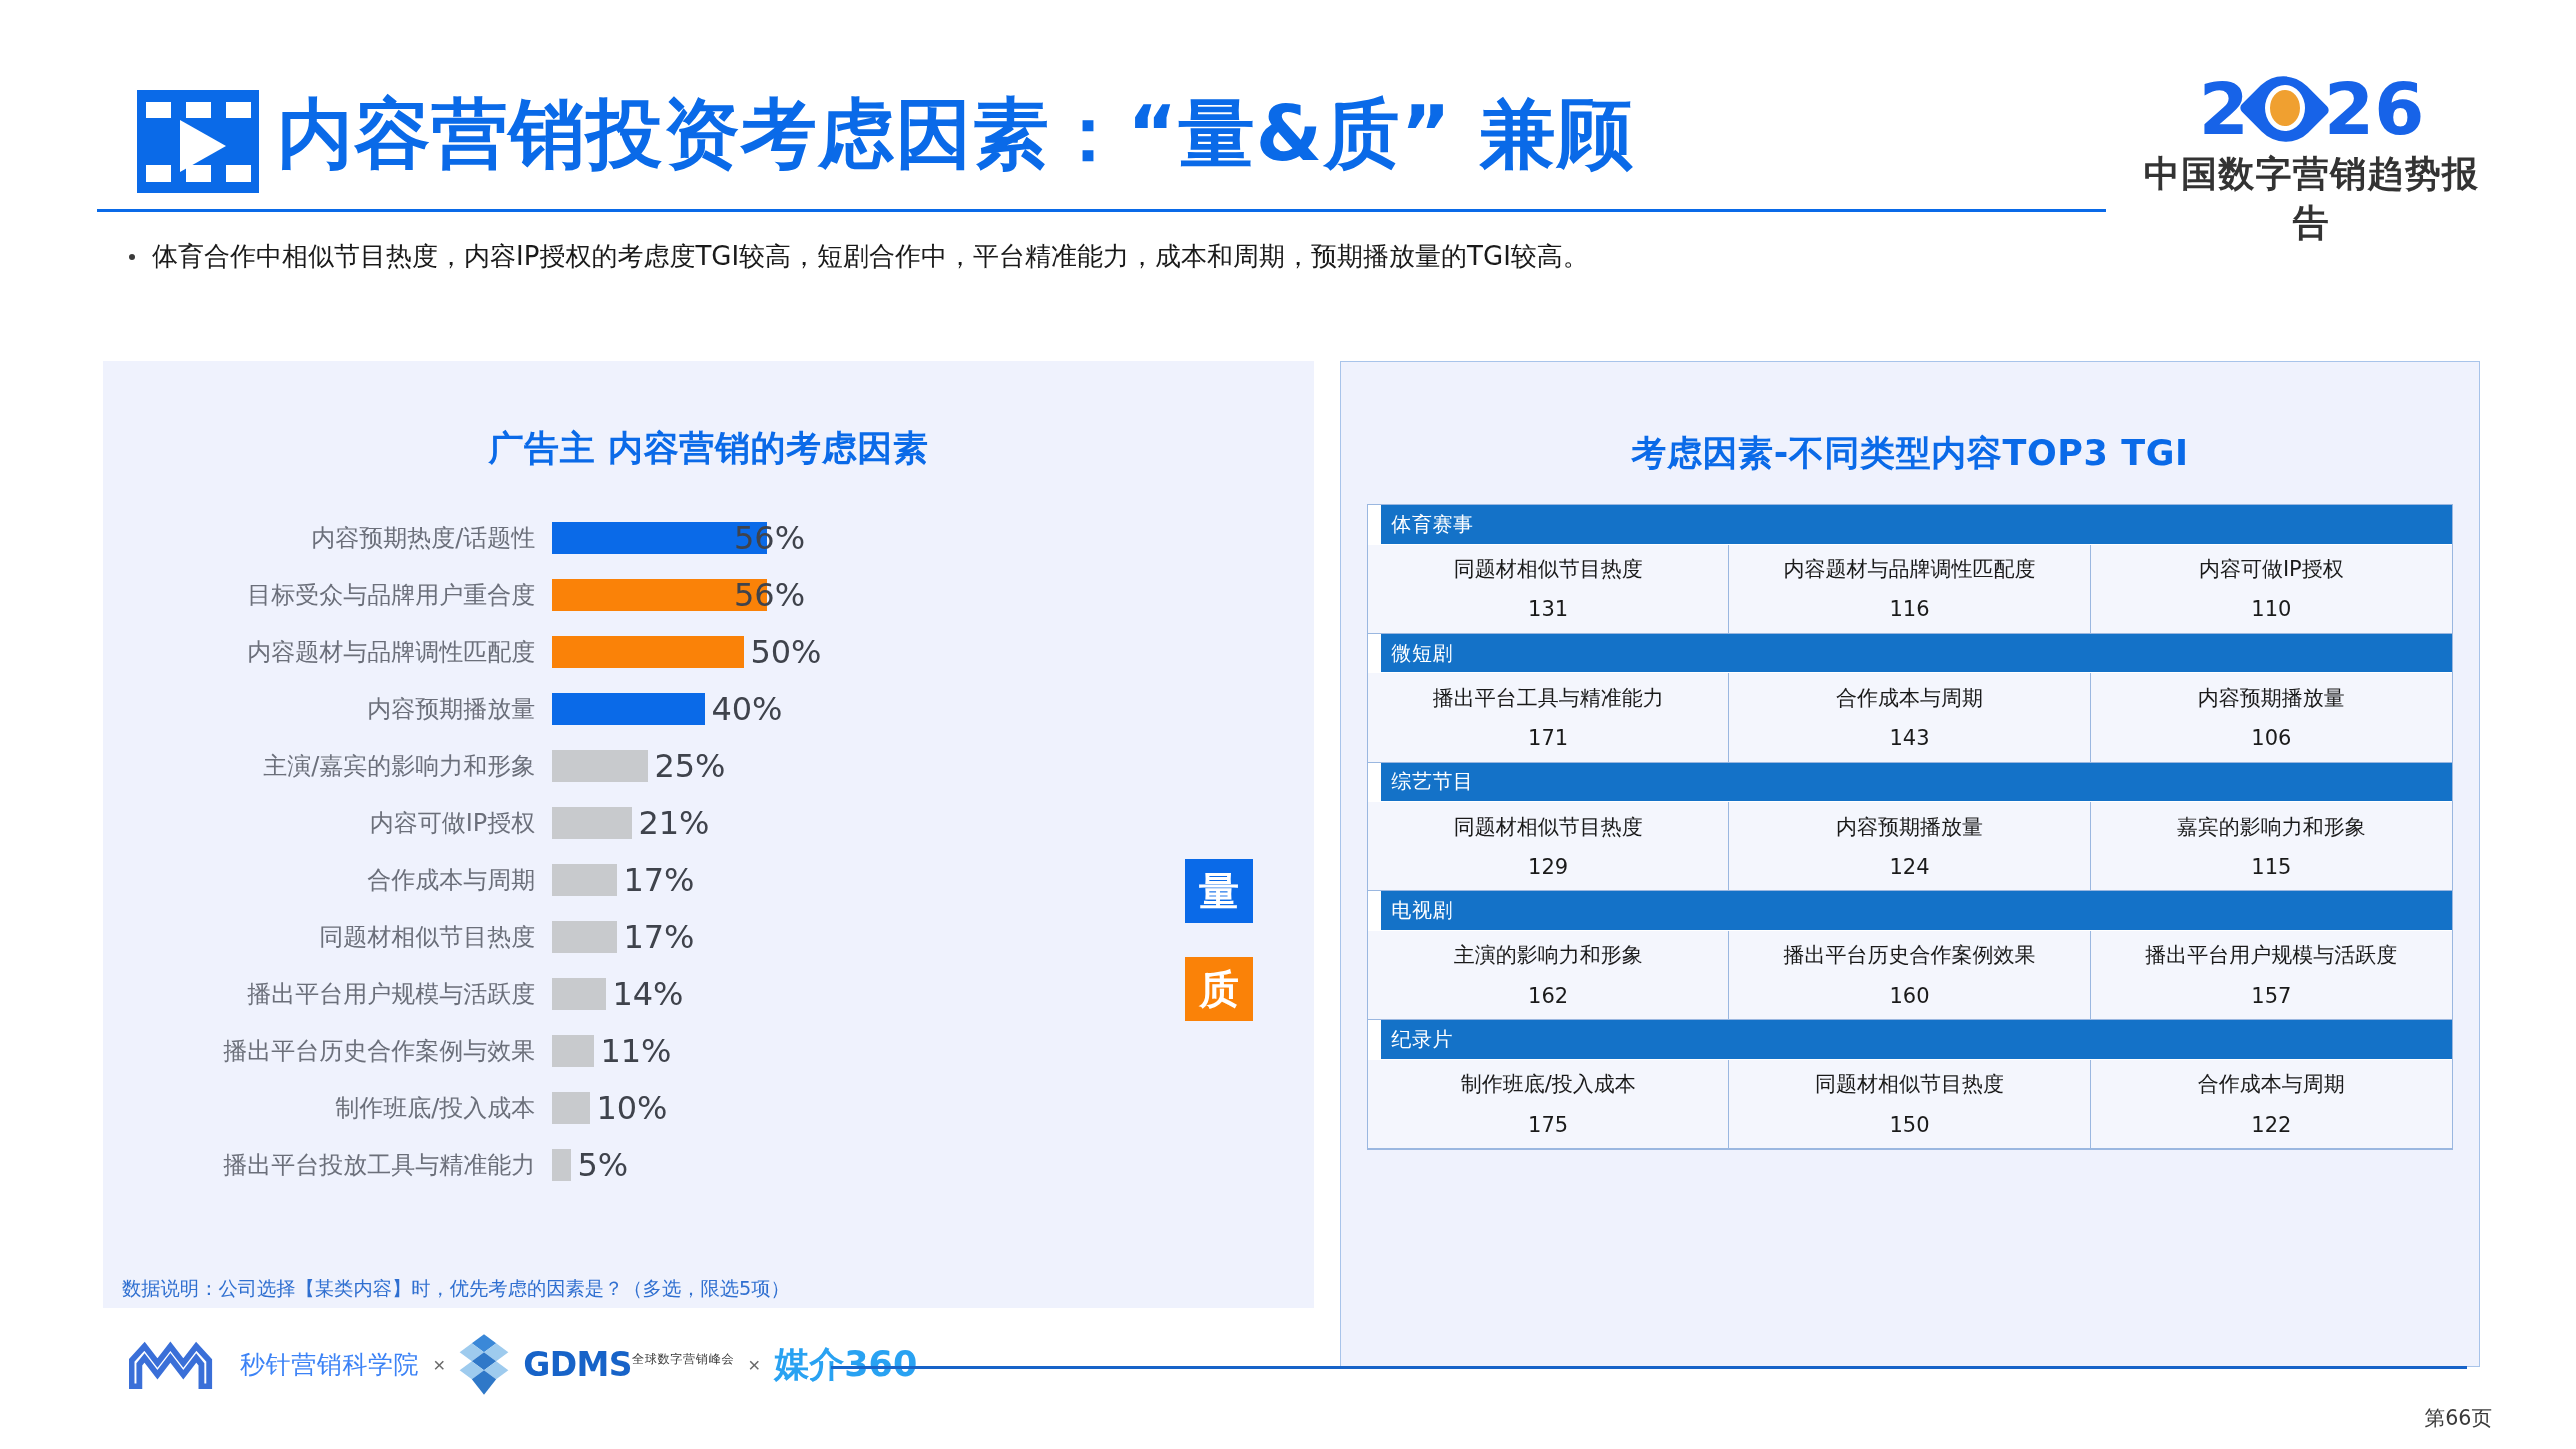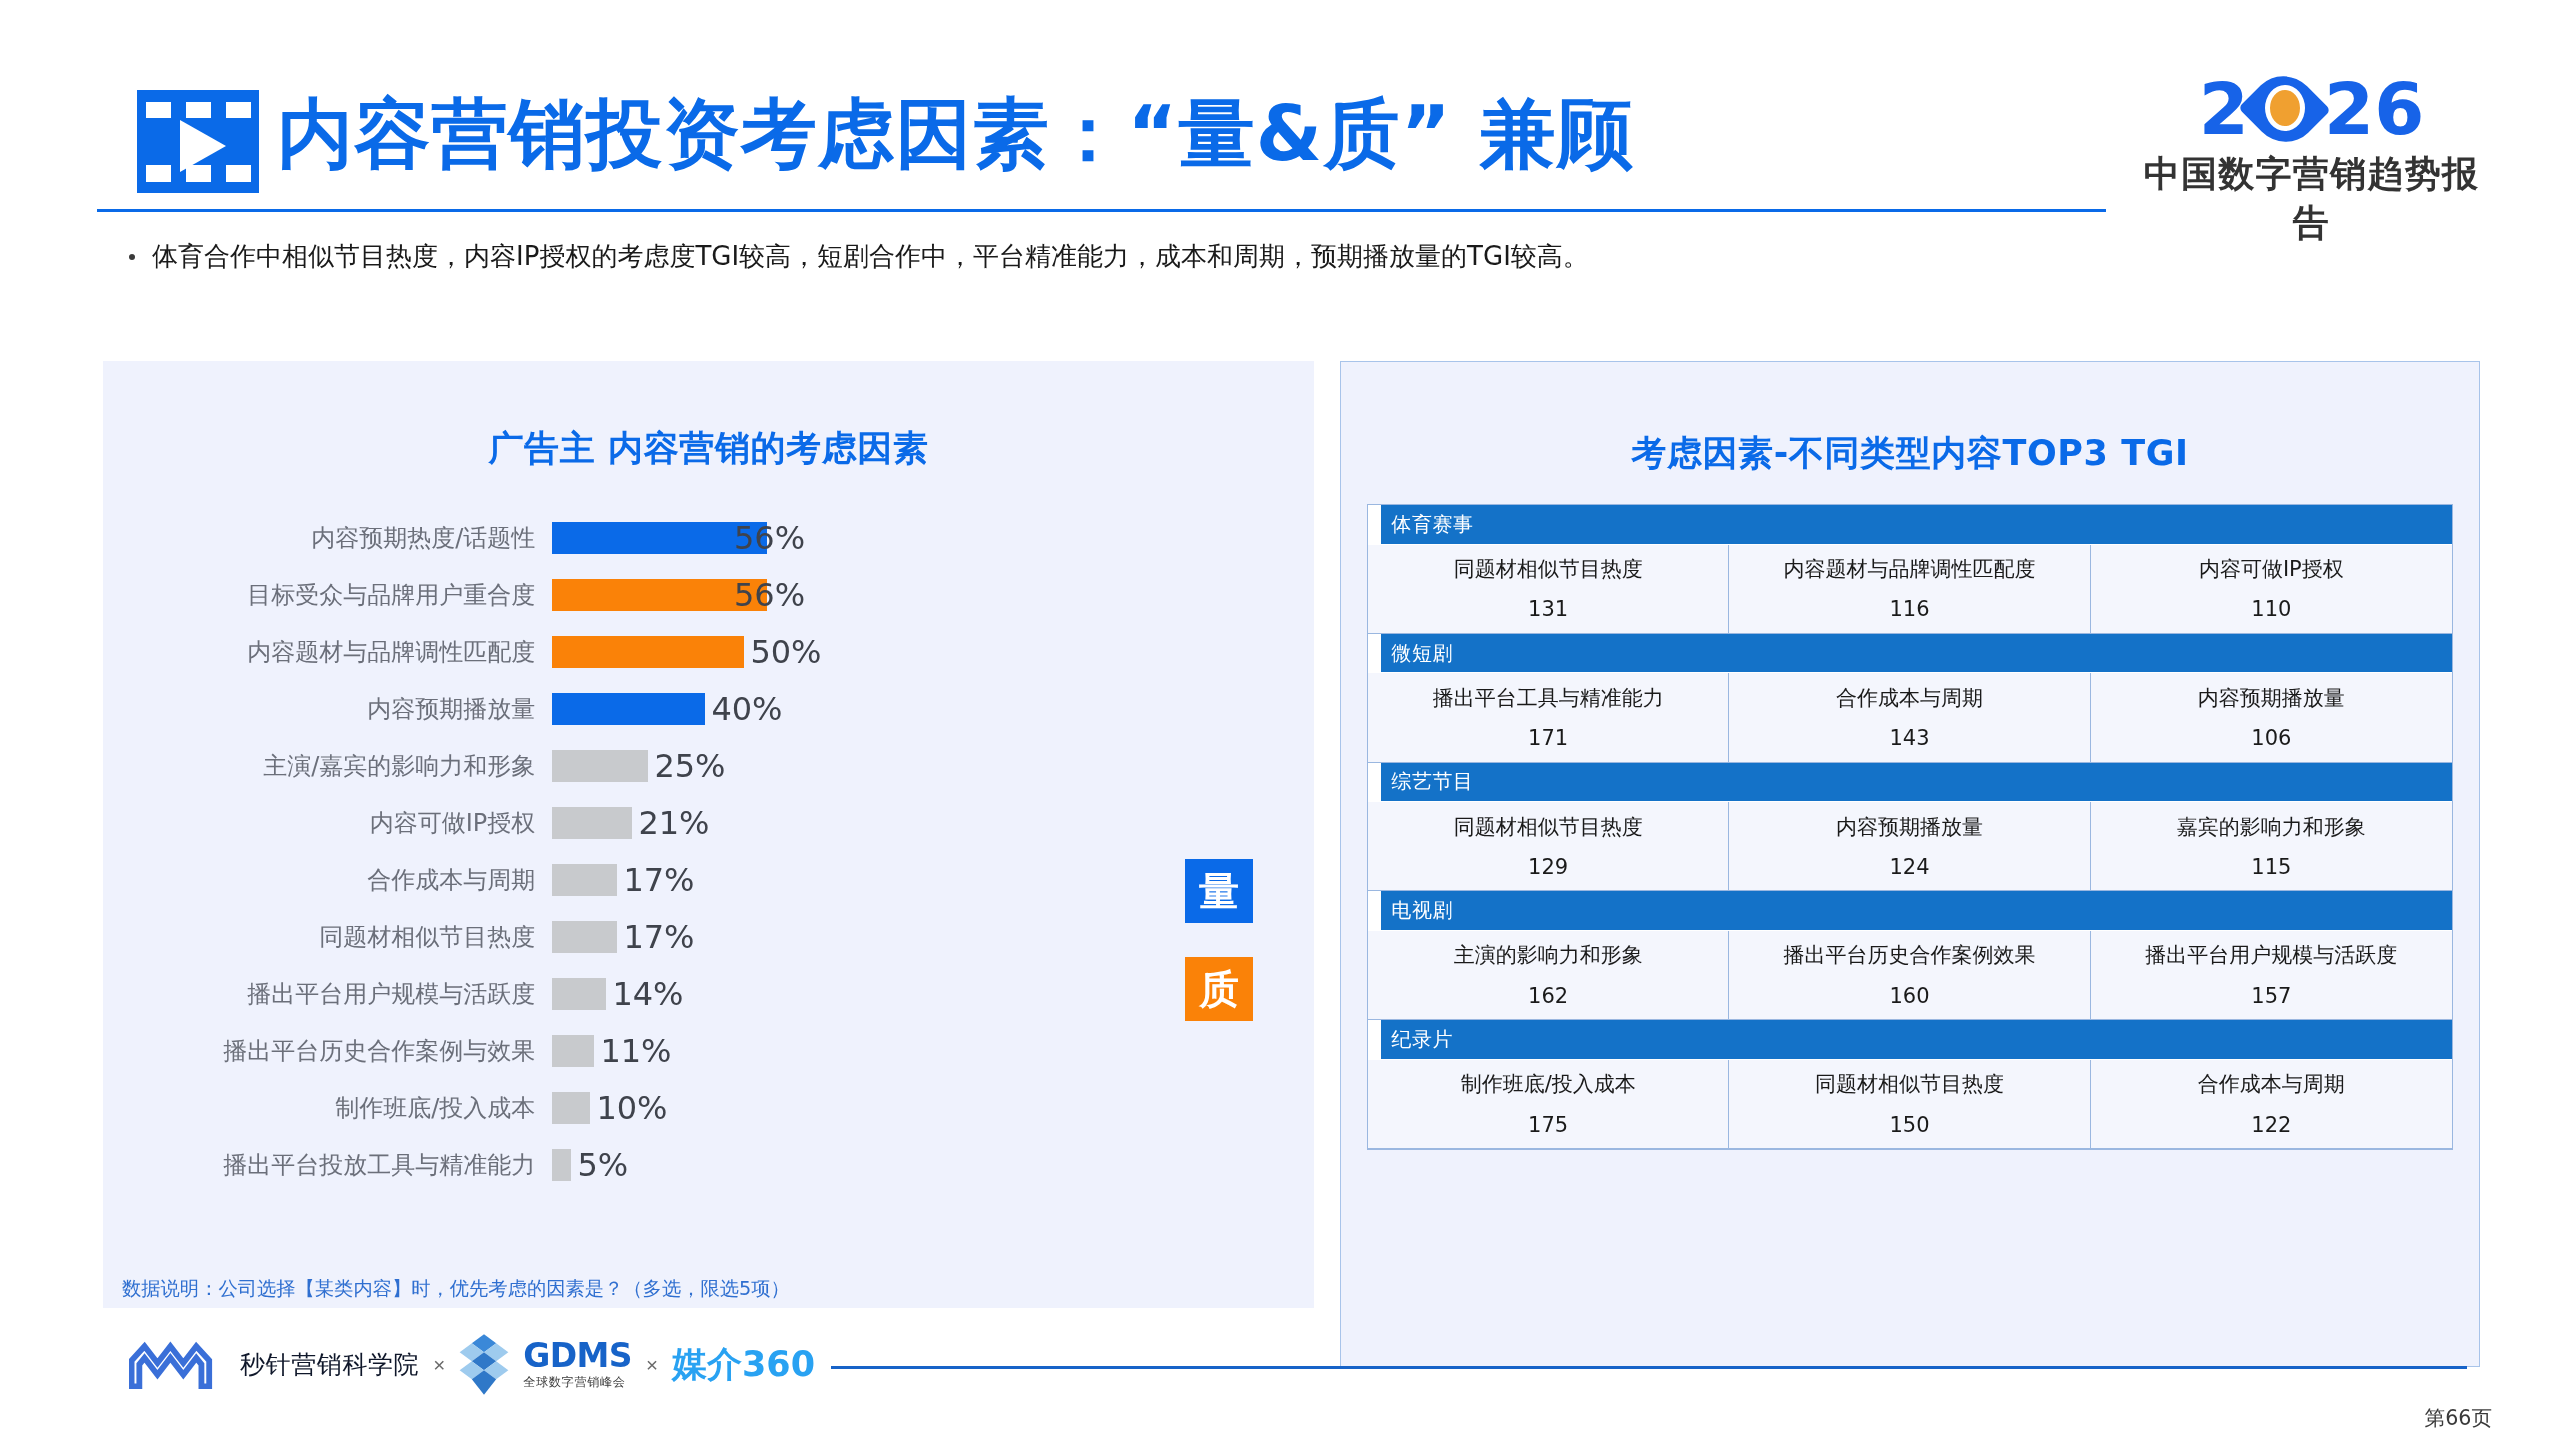--- a/index.html
+++ b/index.html
@@ -155,26 +155,26 @@
   #footnote {
     position:absolute; left:122px; top:1275px;
     font-size:19.3px; color:#2f6fd0;
     font-family:"DejaVu Sans","Liberation Sans",sans-serif;
   }
 
   #footer { position:absolute; left:0; top:1327px; width:2576px; height:122px; }
   #footer-logos { position:absolute; left:129px; top:6.4px; display:flex; align-items:center; gap:14px; }
   #mz-mark { width:97px; height:48px; }
   .logo-text {
-    font-size:25px; color:#0f172a; letter-spacing:0.6px;
+    font-size:25px; color:#3b82f6; letter-spacing:0.6px;
     font-family:"DejaVu Sans","Liberation Sans",sans-serif;
   }
   .logo-x { font-size:20.6px; color:#6a6a6a; }
   #gdms-cube { width:50px; height:63px; }
-  #gdms-block { display:flex; flex-direction:column; align-items:flex-start; }
+  #gdms-block { display:flex; flex-direction:row; align-items:flex-start; }
   #gdms-word {
     font-size:33px; font-weight:bold; color:#1763c8; letter-spacing:-0.6px; line-height:1;
     font-family:"DejaVu Sans","Liberation Sans",sans-serif;
   }
   #gdms-sub {
     font-size:12.2px; color:#3a3a3a; letter-spacing:0.6px; margin-top:2.6px;
     font-family:"DejaVu Sans","Liberation Sans",sans-serif;
   }
   #mj360 {
     font-size:35px; font-weight:bold; color:#29a2f2; letter-spacing:0px;

